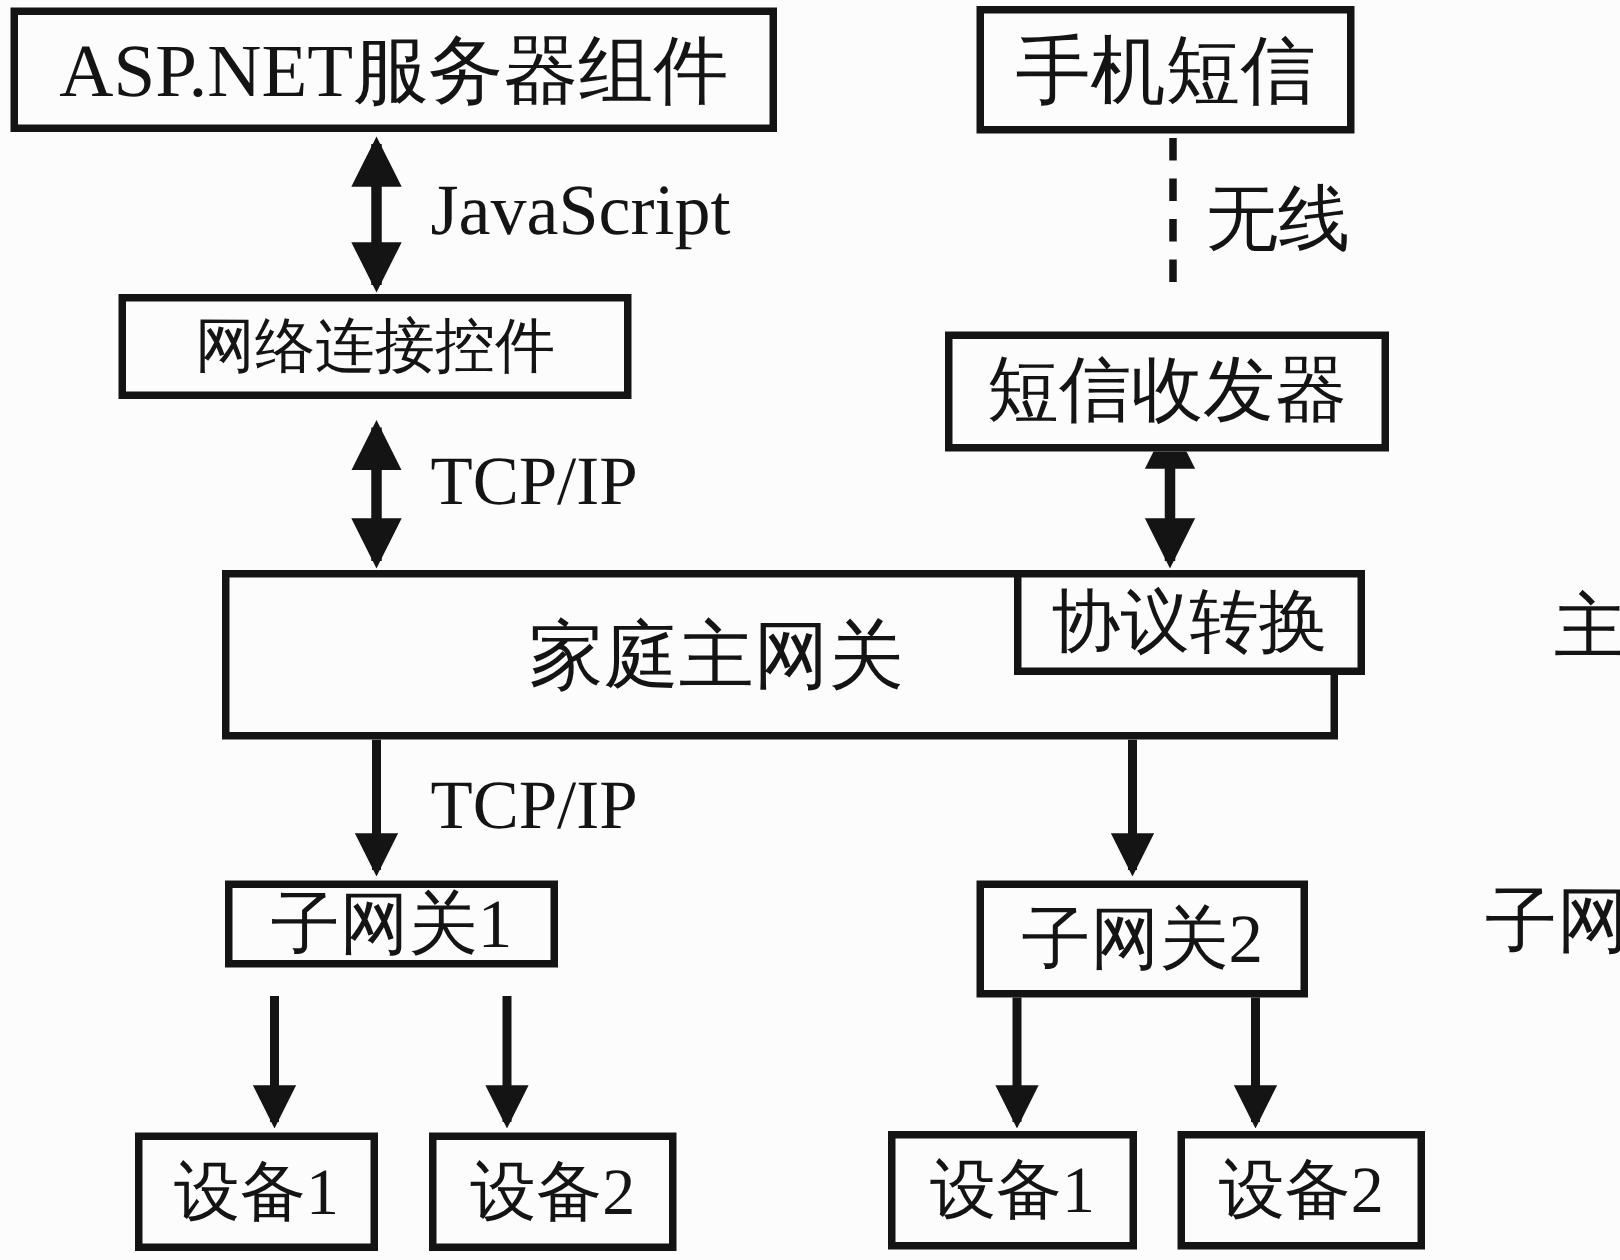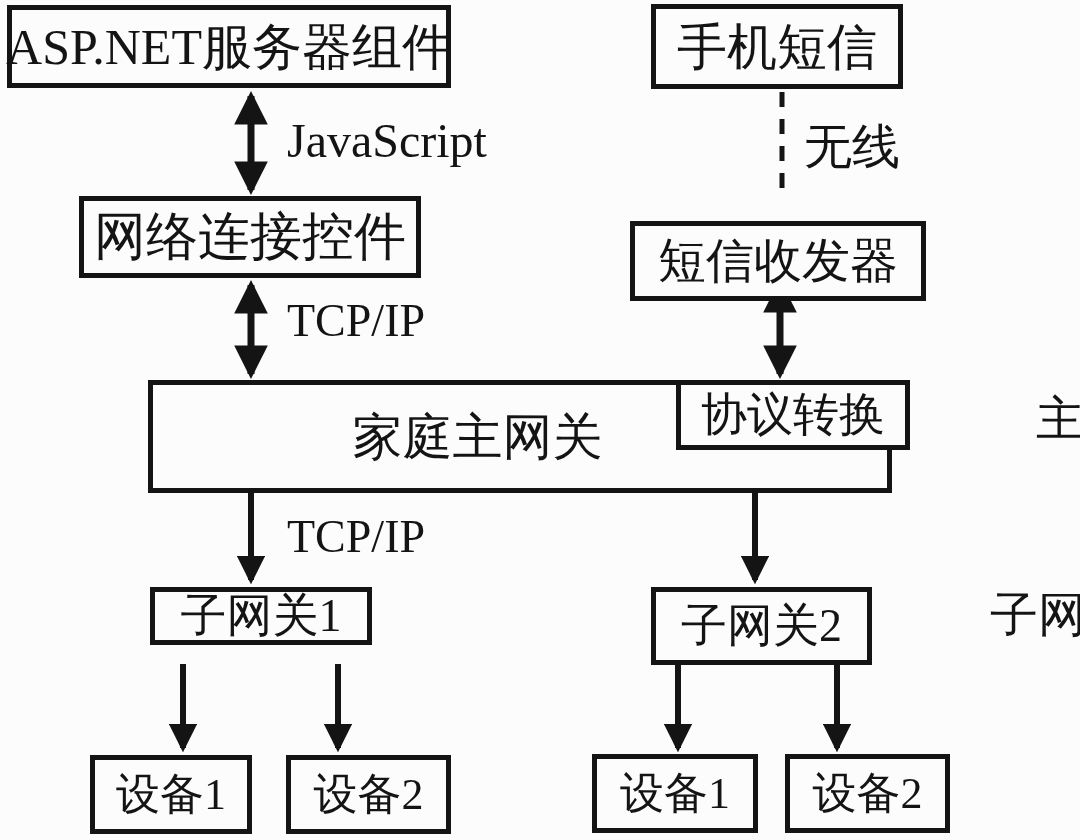--- a/index.html
+++ b/index.html
@@ -66,29 +66,29 @@
 
     <line x1="755" y1="493" x2="755" y2="580" stroke-width="6" marker-end="url(#ah)"></line>
 
     <line x1="183" y1="664" x2="183" y2="748" stroke-width="6" marker-end="url(#ah)"></line>
     <line x1="338" y1="664" x2="338" y2="748" stroke-width="6" marker-end="url(#ah)"></line>
 
     <line x1="678" y1="664" x2="678" y2="748" stroke-width="6" marker-end="url(#ah)"></line>
     <line x1="837" y1="664" x2="837" y2="748" stroke-width="6" marker-end="url(#ah)"></line>
   </svg>
 
-  <div class="box" style="left:7px;top:5px;width:444px;height:83px;font-size:50px;">ASP.NET服务器组件</div>
+  <div class="box" style="left:7px;top:5px;width:511px;height:83px;font-size:50px;">ASP.NET服务器组件</div>
 
   <div class="box" style="left:651px;top:4px;width:252px;height:85px;font-size:50px;">手机短信</div>
 
   <div class="edge-label" style="left:287px;top:116px;font-size:48px;">JavaScript</div>
 
   <div class="edge-label" style="left:804px;top:122px;font-size:48px;">无线</div>
 
-  <div class="box" style="left:79px;top:196px;width:342px;height:82px;font-size:52px;">网络连接控件</div>
+  <div class="box" style="left:79px;top:196px;width:342px;height:70px;font-size:40px;">网络连接控件</div>
 
   <div class="box" style="left:630px;top:197px;width:296px;height:80px;font-size:48px;margin-top:24px;">短信收发器</div>
 
   <div class="edge-label" style="left:287px;top:297px;font-size:46px;">TCP/IP</div>
 
 
   <div class="box" style="left:148px;top:380px;width:744px;height:113px;font-size:50px;padding-right:85px;">家庭主网关</div>
 
   <div class="box" style="left:676px;top:380px;width:234px;height:70px;font-size:46px;">协议转换</div>
 

